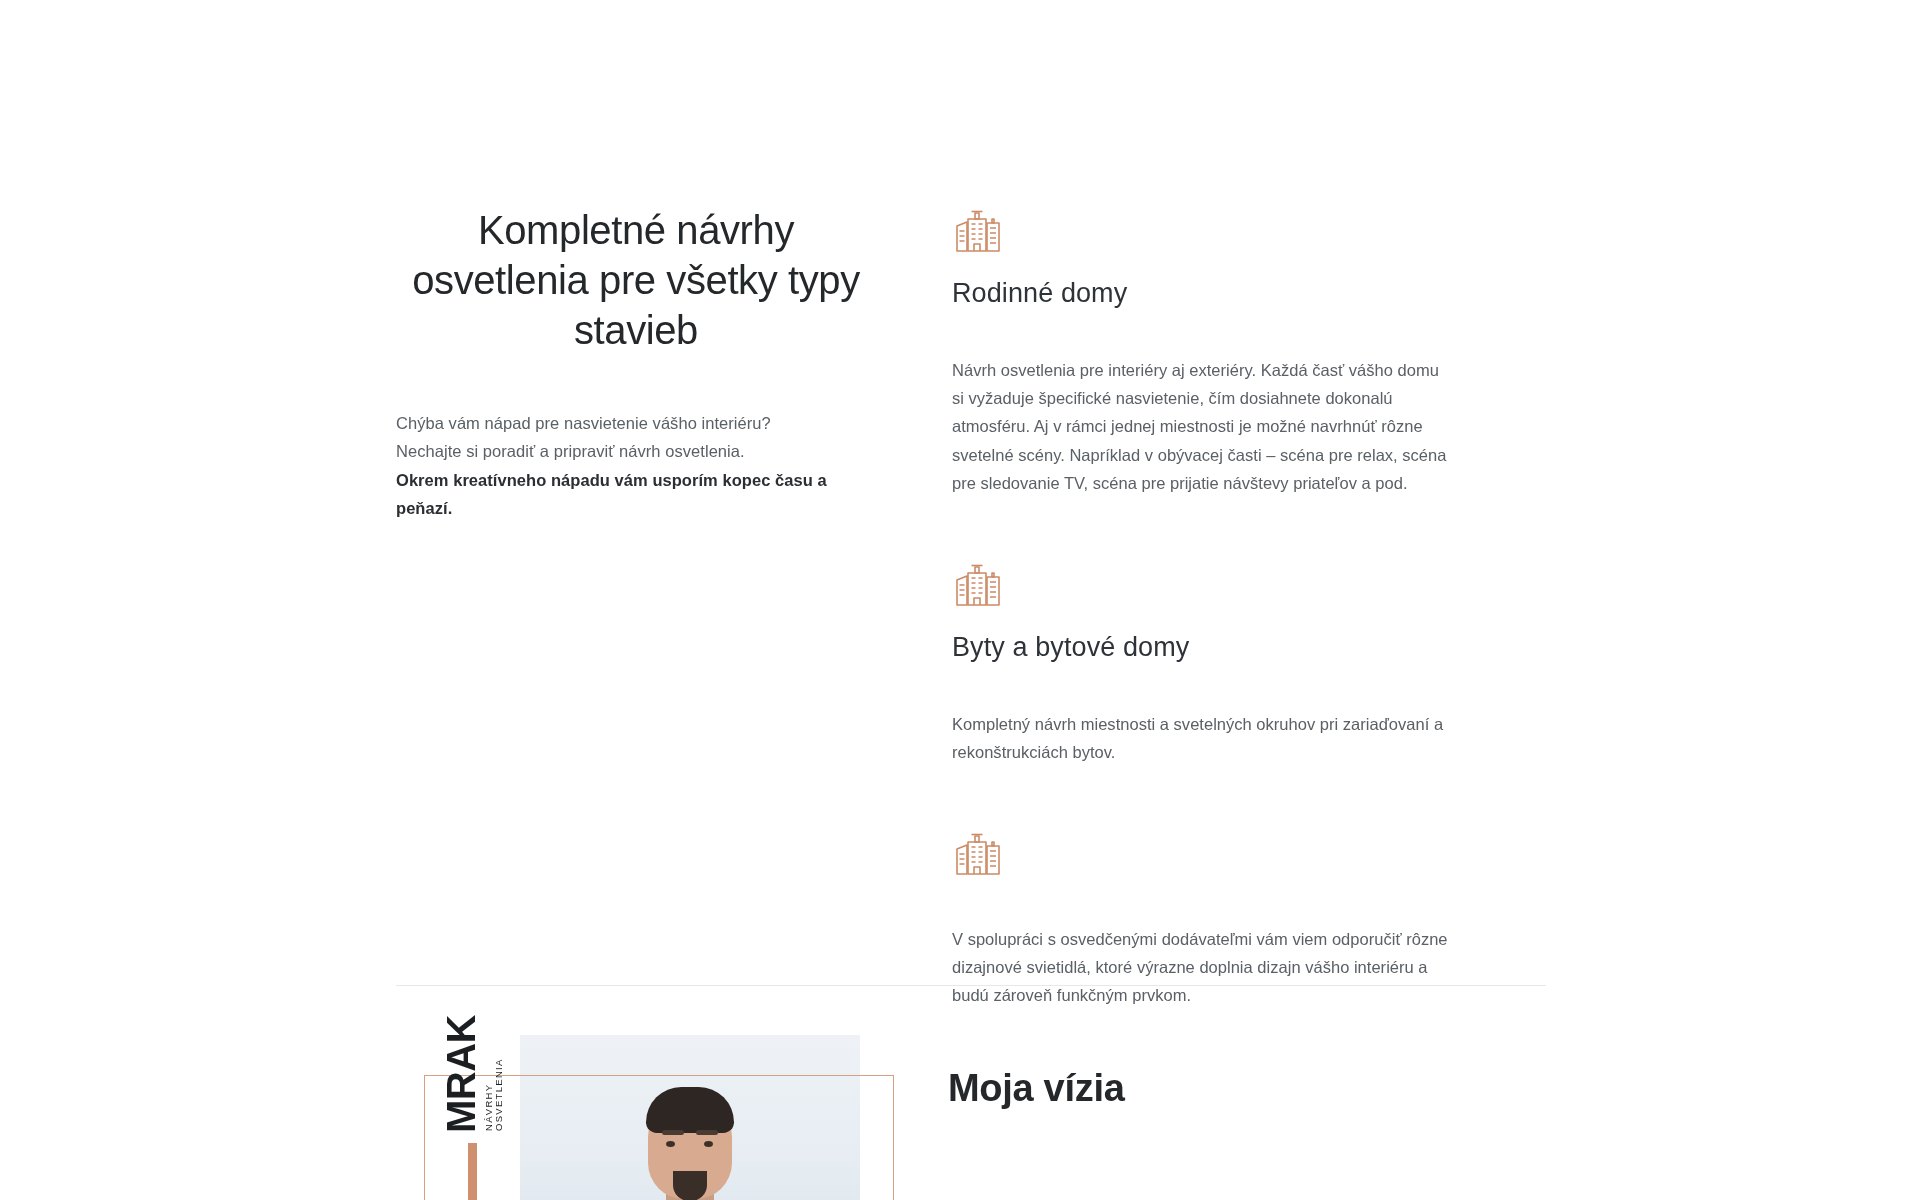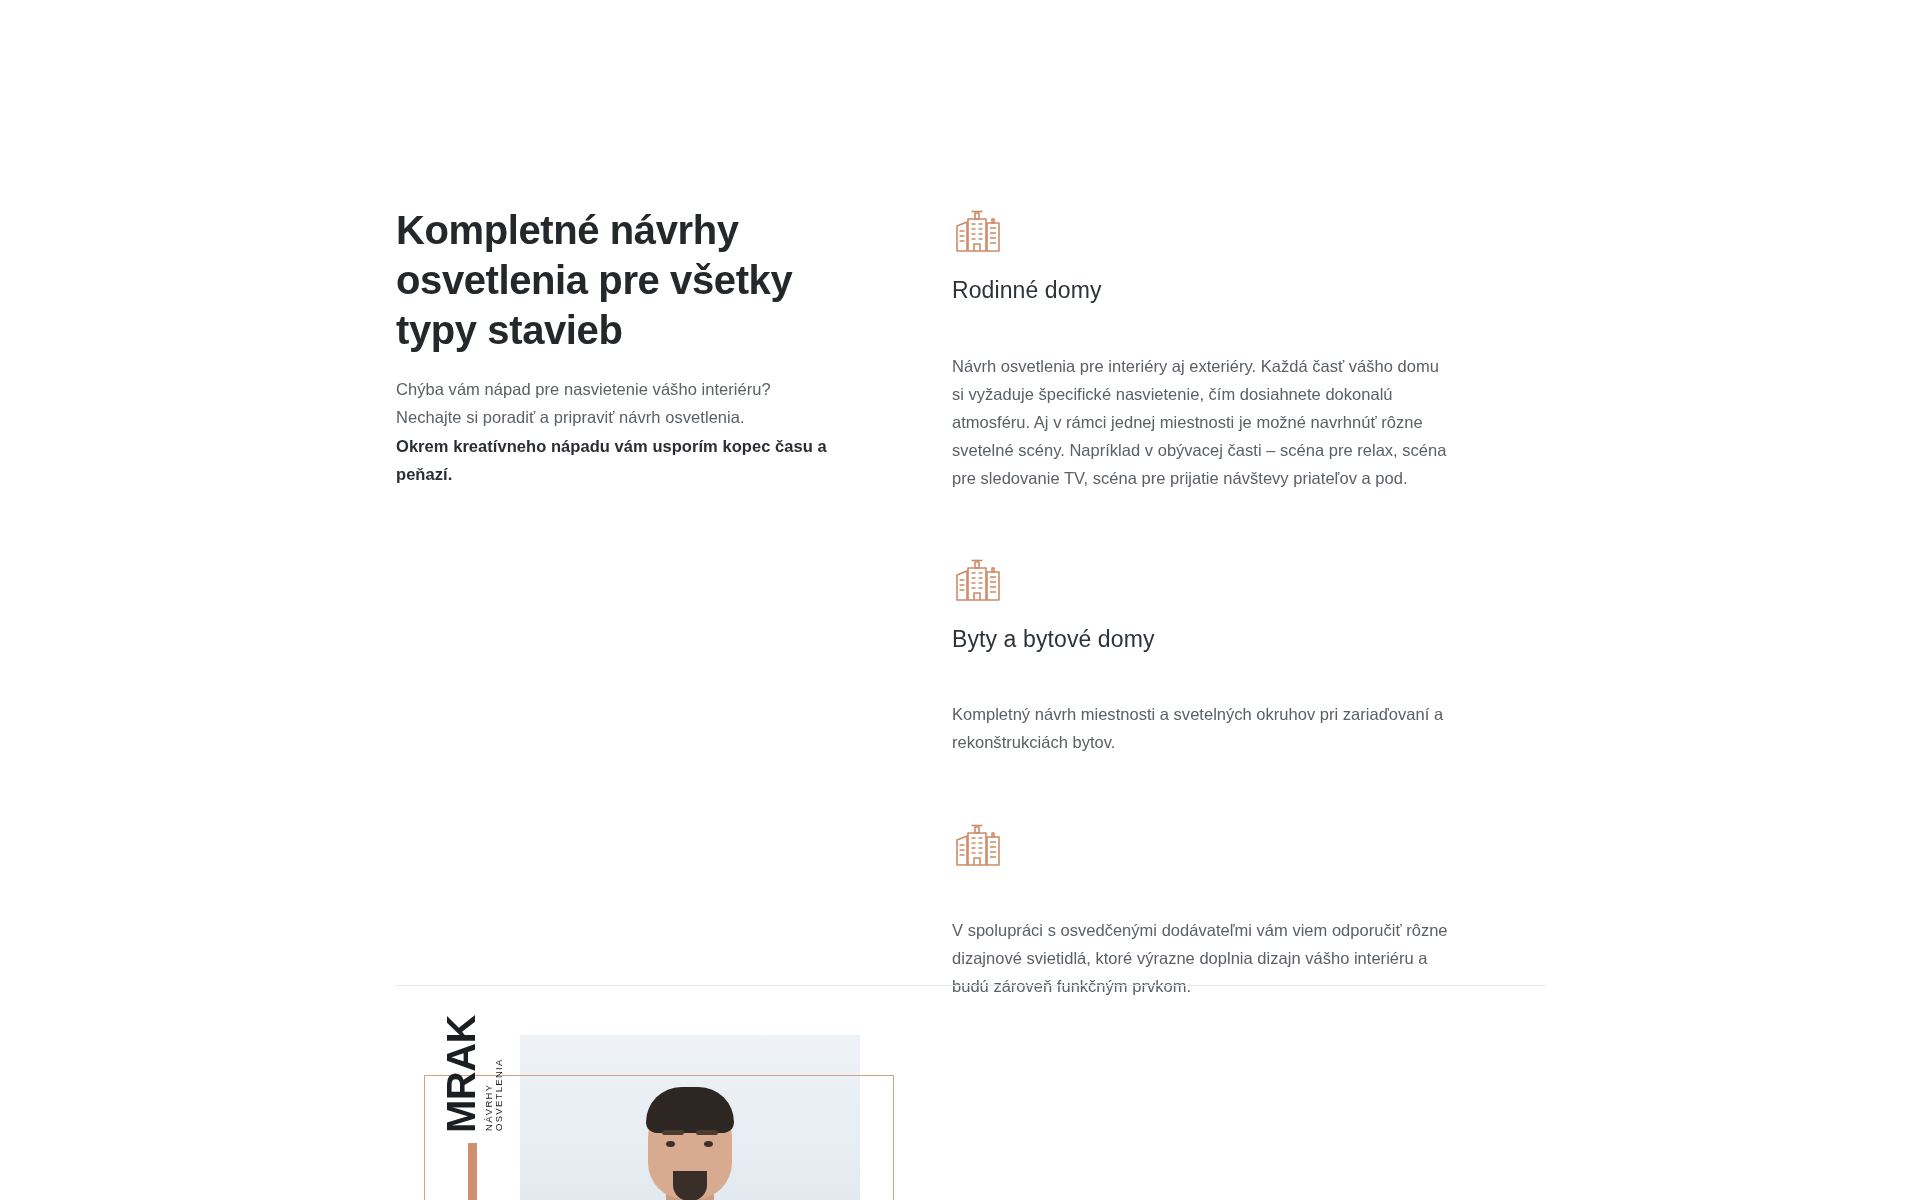--- a/index.html
+++ b/index.html
@@ -29,24 +29,25 @@
     display: flex;
     gap: 76px;
   }
 
   .services-left  { width: 480px; flex: none; }
   .services-right { width: 500px; flex: none; }
 
   .section-title {
     font-size: 40px;
     line-height: 1.25;
-    font-weight: 700;
+    font-weight: 400;
     letter-spacing: -0.4px;
     color: #25282b;
-    margin-bottom: 20px;
+    margin-bottom: 54px;
+    text-align: center;
   }
 
   .intro-text {
     font-size: 16.5px;
     line-height: 1.72;
     color: #5a6066;
     letter-spacing: 0.05px;
   }
   .intro-text .lead-strong {
     font-weight: 700;
@@ -58,21 +59,21 @@
   .service:last-child { margin-bottom: 0; }
 
   .service-icon {
     width: 52px;
     height: 50px;
     margin-bottom: 22px;
     display: block;
   }
 
   .service-title {
-    font-size: 23px;
+    font-size: 27px;
     line-height: 1.2;
     font-weight: 400;
     color: #2d3339;
     letter-spacing: 0.1px;
     margin-bottom: 17px;
   }
 
   .service-text {
     font-size: 16.5px;
     line-height: 1.7;
@@ -355,17 +356,18 @@
         <span class="brand-bar"></span>
         <span class="brand-stack">
           <span class="brand-name">MRAK</span>
           <span class="brand-tag">NÁVRHY OSVETLENIA</span>
         </span>
       </div>
 
     </div>
 
     <div class="vision-body">
+      <h2 class="vision-title">Moja vízia</h2>
     </div>
 
   </div>
 
 </div>
 
 </body></html>

